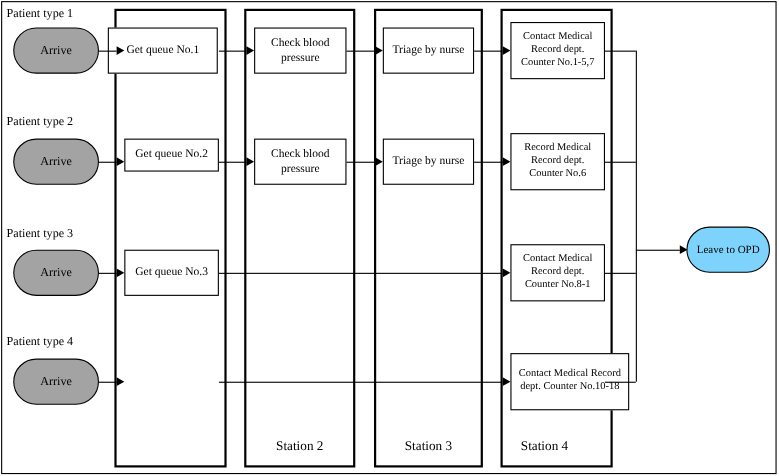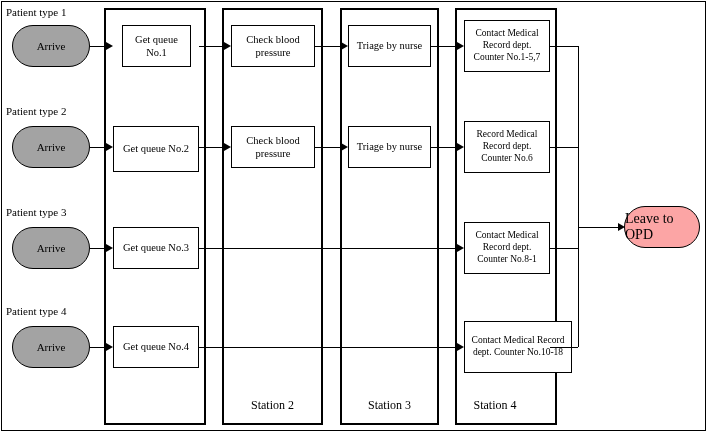--- a/index.html
+++ b/index.html
@@ -59,23 +59,23 @@
     background: #a3a3a3;
   }
   .leave-node {
     position: absolute;
     border: 1.5px solid #000;
     border-radius: 40px;
     box-sizing: border-box;
     display: flex;
     align-items: center;
     justify-content: center;
-    font-size: 14px;
-    color: #000;
-    background: #fca5a5;
+    font-size: 10px;
+    color: #000;
+    background: #7dd3fc;
   }
   .proc-box {
     position: absolute;
     border: 1.5px solid #000;
     box-sizing: border-box;
     display: flex;
     align-items: center;
     justify-content: center;
     text-align: center;
     font-size: 10.5px;
@@ -124,24 +124,23 @@
   <div class="type-label" style="left:6px; top:6px;">Patient type 1</div>
   <div class="type-label" style="left:6px; top:105px;">Patient type 2</div>
   <div class="type-label" style="left:6px; top:206px;">Patient type 3</div>
   <div class="type-label" style="left:6px; top:305px;">Patient type 4</div>
 
   <div class="arrive-node" style="left:12px; top:25px; width:78px; height:42px;">Arrive</div>
   <div class="arrive-node" style="left:12px; top:126px; width:78px; height:42px;">Arrive</div>
   <div class="arrive-node" style="left:12px; top:227px; width:78px; height:42px;">Arrive</div>
   <div class="arrive-node" style="left:12px; top:326px; width:78px; height:42px;">Arrive</div>
 
-  <div class="proc-box" style="left:122px; top:25px; width:69px; height:42px;">Get queue No.1</div>
-  <div class="proc-box" style="left:113px; top:126px; width:86px; height:46px;">Get queue No.2</div>
+  <div class="proc-box" style="left:98px; top:25px; width:100px; height:42px;">Get queue No.1</div>
+  <div class="proc-box" style="left:113px; top:126px; width:86px; height:30px;">Get queue No.2</div>
   <div class="proc-box" style="left:113px; top:227px; width:86px; height:42px;">Get queue No.3</div>
-  <div class="proc-box" style="left:113px; top:326px; width:86px; height:42px;">Get queue No.4</div>
 
   <div class="proc-box" style="left:231px; top:25px; width:84px; height:42px;">Check blood pressure</div>
   <div class="proc-box" style="left:231px; top:126px; width:84px; height:42px;">Check blood pressure</div>
 
   <div class="proc-box" style="left:348px; top:25px; width:83px; height:42px;">Triage by nurse</div>
   <div class="proc-box" style="left:348px; top:126px; width:83px; height:42px;">Triage by nurse</div>
 
   <div class="proc-box small-text" style="left:464px; top:20px; width:86px; height:52px;">Contact Medical Record dept. Counter No.1-5,7</div>
   <div class="proc-box small-text" style="left:464px; top:121px; width:86px; height:52px;">Record Medical Record dept. Counter No.6</div>
   <div class="proc-box small-text" style="left:464px; top:222px; width:86px; height:52px;">Contact Medical Record dept. Counter No.8-1</div>

